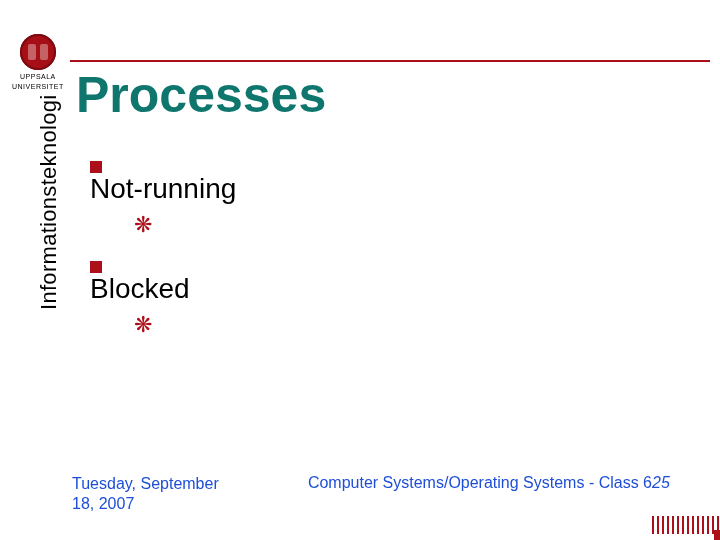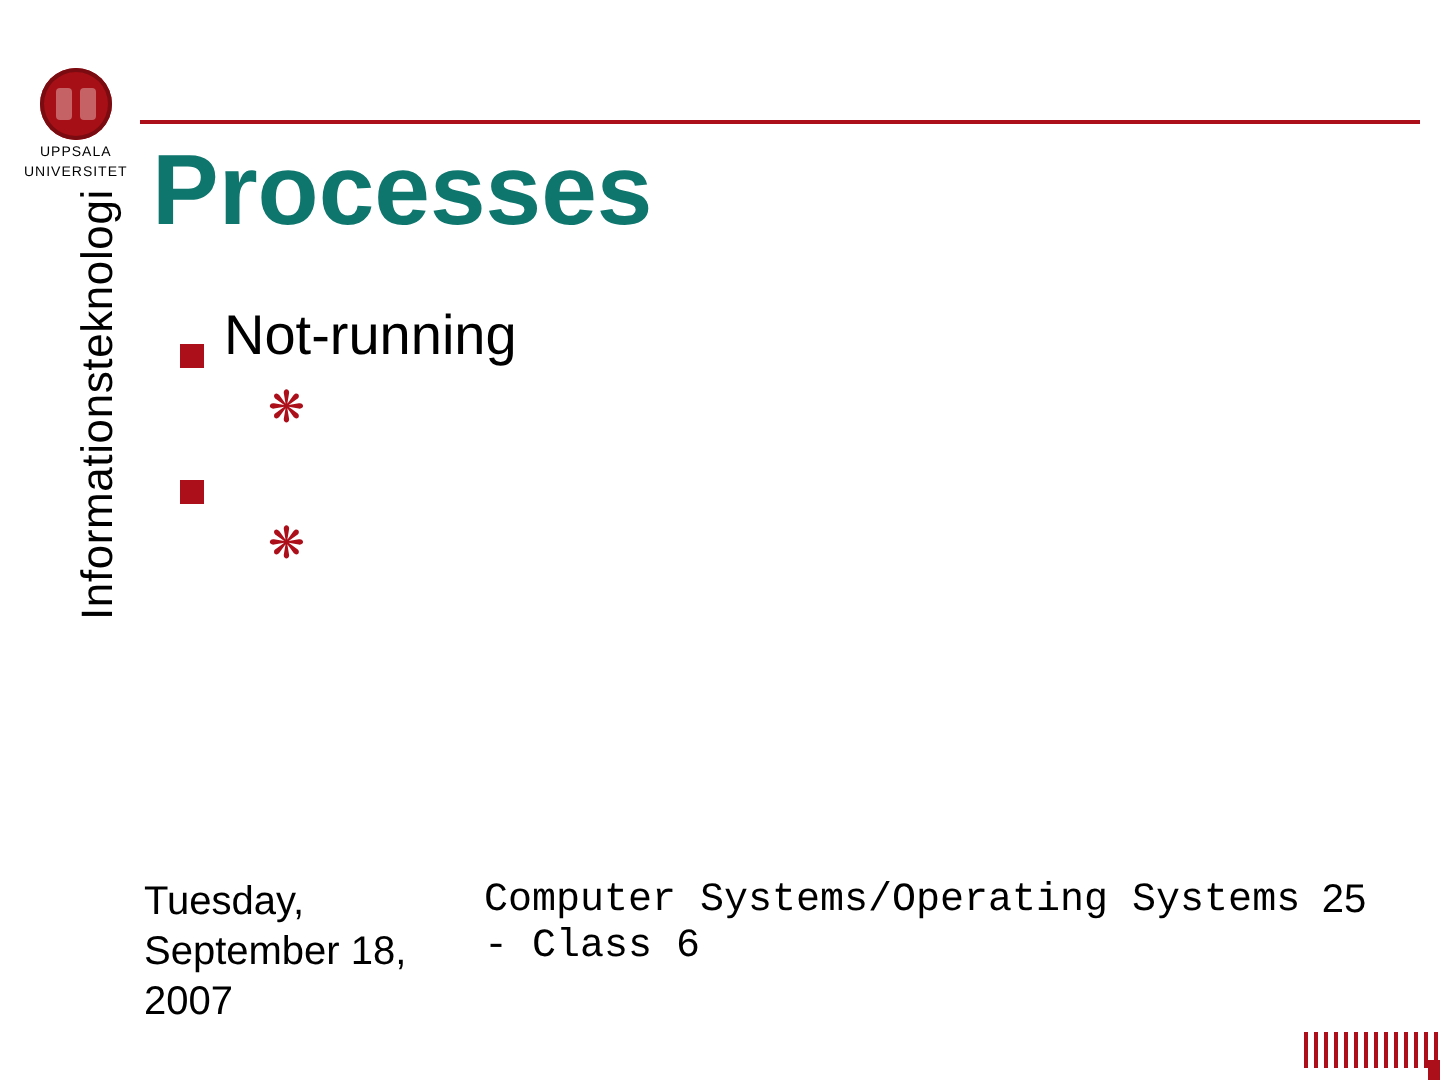--- a/index.html
+++ b/index.html
@@ -81,22 +81,23 @@
 
   .content {
     position: absolute;
     top: 152px;
     left: 90px;
     right: 20px;
   }
 
   .bullet {
     display: flex;
-    align-items: flex-end;
+    align-items: flex-start;
     margin-bottom: 6px;
+    flex-direction: column;
   }
   .bullet .marker {
     width: 12px;
     height: 12px;
     background: #ac0f1a;
     margin-top: 9px;
     margin-right: 10px;
     flex-shrink: 0;
   }
   .bullet .text {
@@ -125,26 +126,26 @@
   }
 
   .footer {
     position: absolute;
     left: 72px;
     right: 28px;
     bottom: 26px;
     display: flex;
     justify-content: space-between;
     align-items: flex-start;
-    font-size: 20px;
-    color: #000000;
+    font-size: 16px;
+    color: #1d4ed8;
   }
   .footer .date { width: 170px; line-height: 1.25; }
-  .footer .center { flex: 1; text-align: left; font-family: Liberation Mono, monospace; }
-  .footer .page { width: 40px; text-align: center; }
+  .footer .center { flex: 1; text-align: right; }
+  .footer .page { width: 40px; text-align: left; font-style: italic; }
 
   .edge-stripes {
     position: absolute;
     bottom: 6px;
     right: 0;
     width: 68px;
     height: 18px;
     background: repeating-linear-gradient(
       to right,
       #ac0f1a 0 2px,
@@ -180,20 +181,21 @@
   <div class="bullet">
     <div class="marker"></div>
     <div class="text">Not-running</div>
   </div>
   <div class="sub">
     <div class="marker">❋</div>
   </div>
 
   <div class="bullet">
     <div class="marker"></div>
+    <div class="text">Blocked</div>
   </div>
   <div class="sub">
     <div class="marker">❋</div>
   </div>
 
 
 </div>
 
 <div class="footer">
   <div class="date">Tuesday, September 18, 2007</div>

